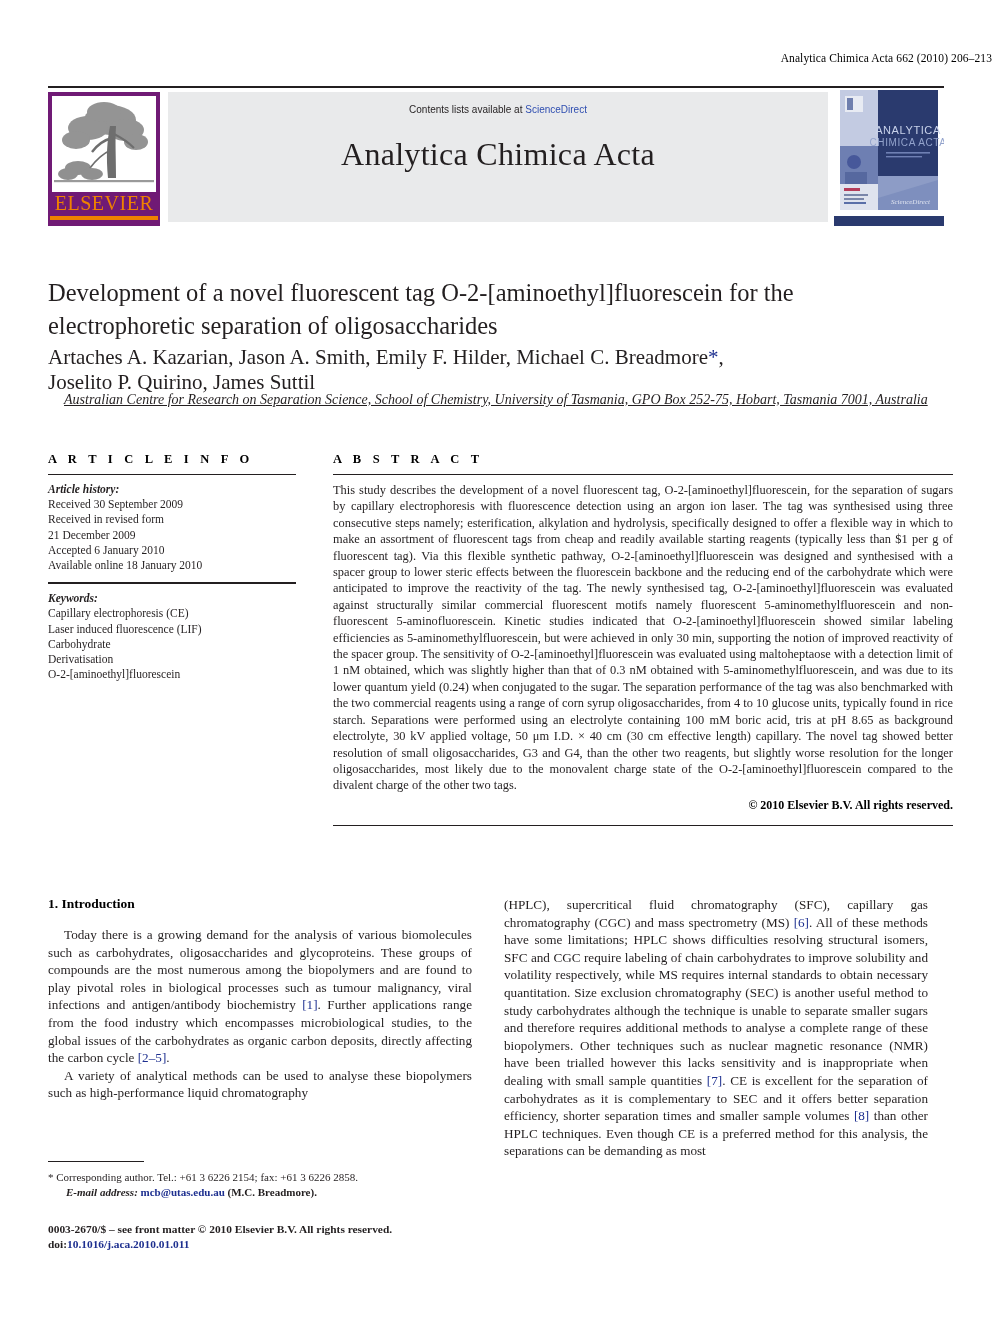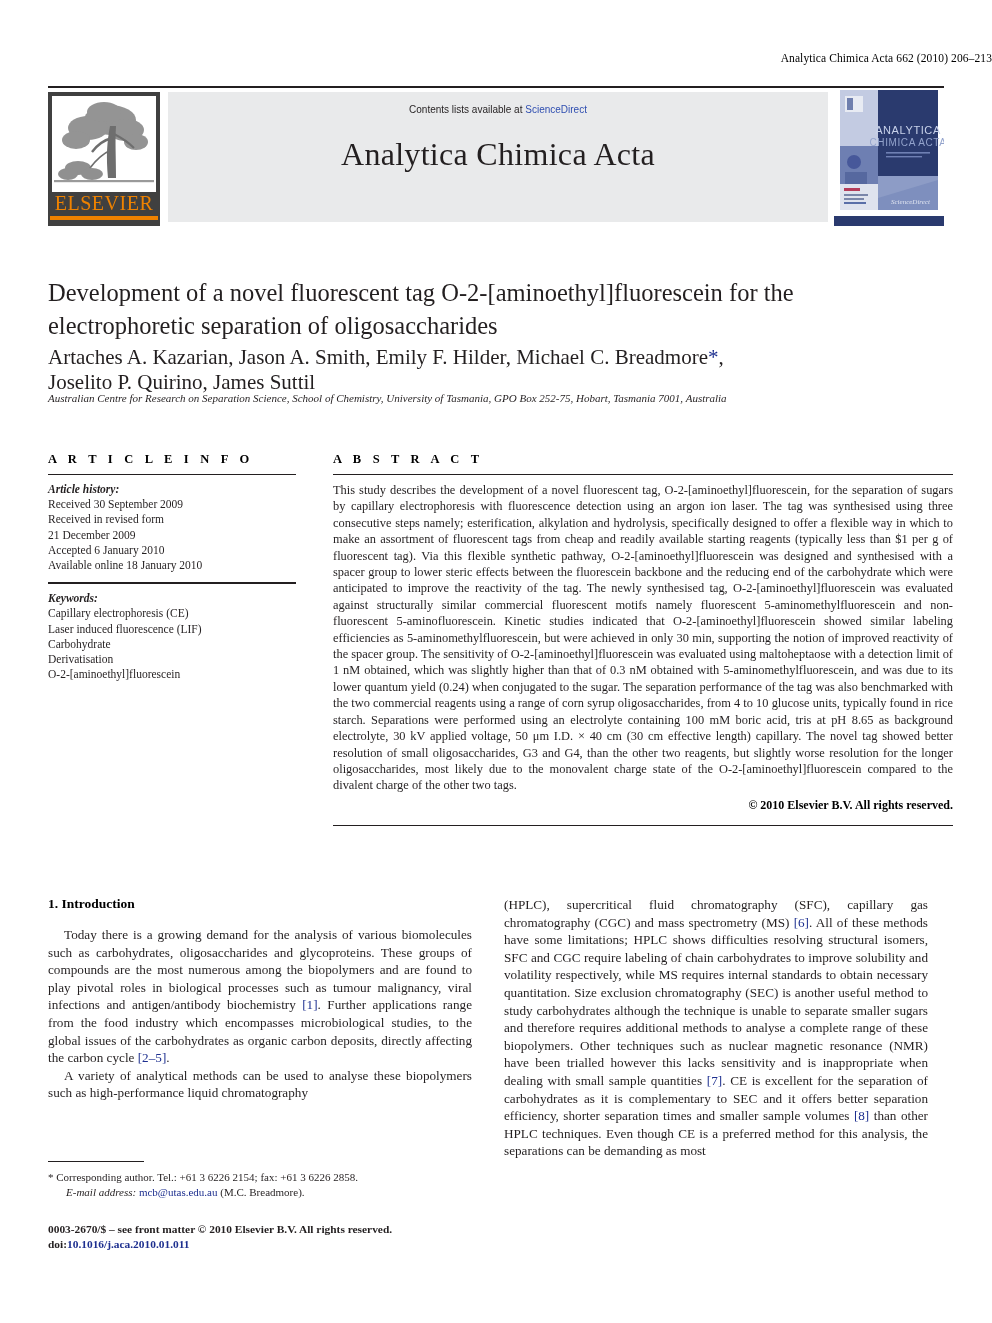--- a/index.html
+++ b/index.html
@@ -44,21 +44,21 @@
     left: 0; top: 0;
     width: 896px;
     height: 2px;
     background: #231f20;
   }
   .elsevier-logo {
     position: absolute;
     left: 0; top: 6px;
     width: 112px;
     height: 134px;
-    background: #404040;
+    background: #701a75;
   }
   .tree-holder {
     position: absolute;
     left: 4px; top: 4px;
     width: 104px;
     height: 96px;
   }
   .elsevier-word {
     position: absolute;
     left: 0; top: 100px;
@@ -137,25 +137,26 @@
     position: absolute;
     left: 48px; top: 345px;
     width: 880px;
     font-size: 21px;
     line-height: 25px;
     color: #231f20;
   }
   .corr-star { color: #1d2f8f; }
   .affiliation {
     position: absolute;
-    left: 48px; top: 392px;
+    left: 64px; top: 392px;
     width: 880px;
-    font-size: 11px;
+    font-size: 14px;
     font-style: italic;
     color: #231f20;
+    text-decoration: underline;
   }
 
   
   .colhead {
     font-family: "Liberation Serif", serif;
     font-weight: bold;
     font-size: 12.5px;
     letter-spacing: 4.2px;
   }
   .info-col {
@@ -243,21 +244,21 @@
   }
   .footnote {
     position: absolute;
     left: 48px; top: 1170px;
     width: 424px;
     font-size: 11px;
     line-height: 14.6px;
     color: #231f20;
   }
   .footnote .ind { display: block; padding-left: 10px; text-indent: -10px; }
-  .footnote .ind2 { display: block; padding-left: 18px; }
+  .footnote .ind2 { display: block; padding-left: 18px; font-weight: bold; }
   .mail-link { color: #1d2f8f; }
   .imprint {
     position: absolute;
     left: 48px; top: 1222px;
     width: 424px;
     font-size: 11.4px;
     line-height: 15px;
     font-weight: bold;
     color: #231f20;
   }

